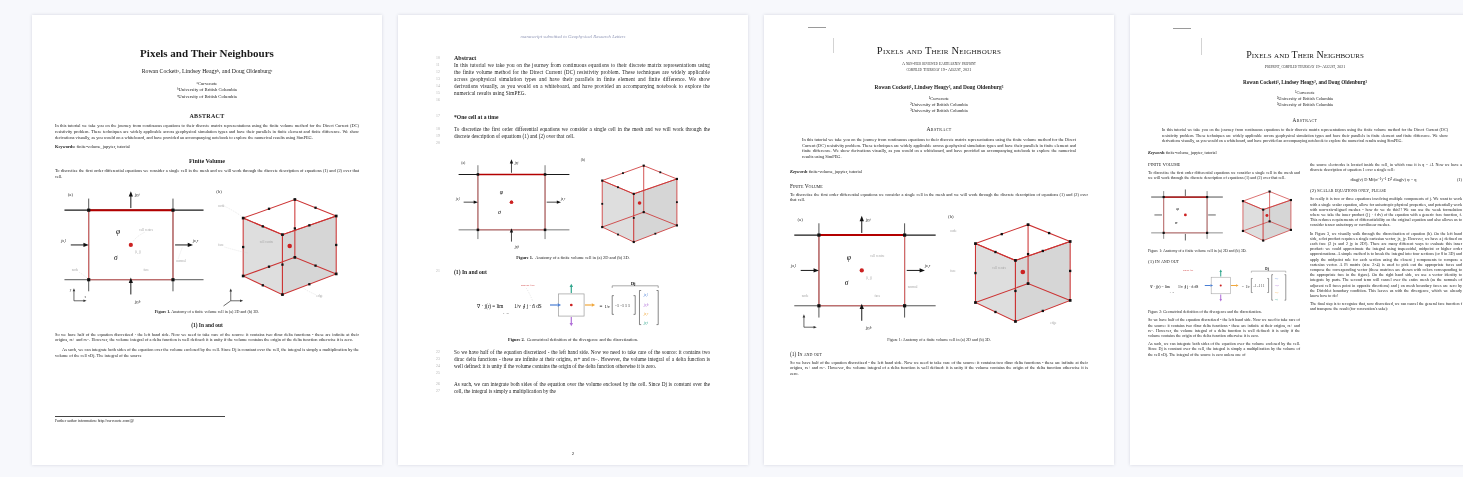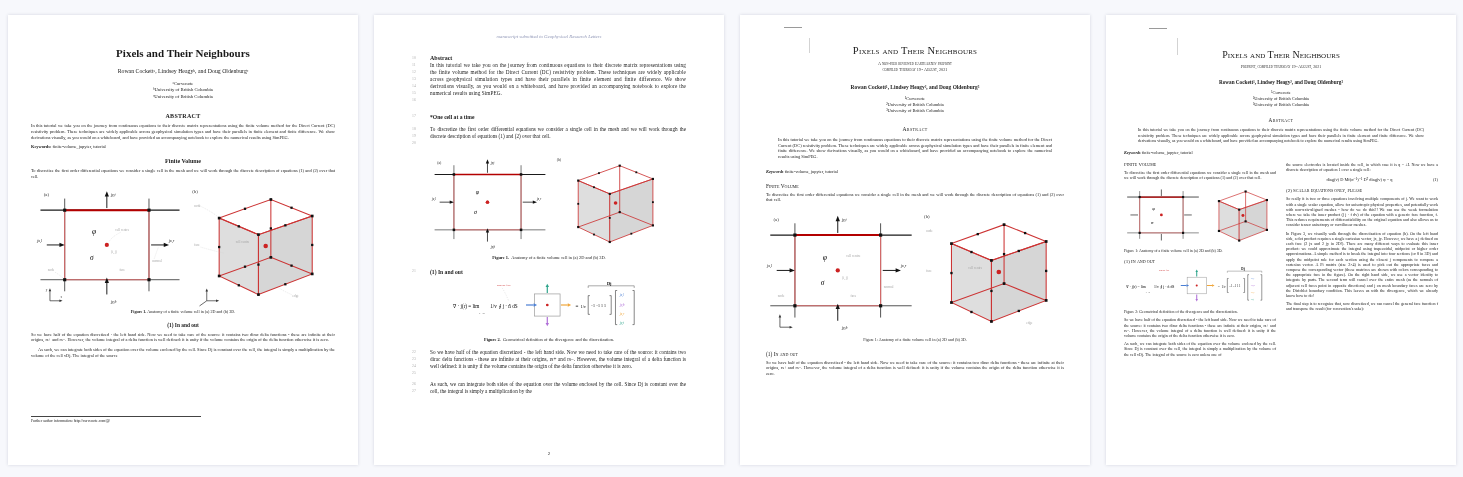--- a/index.html
+++ b/index.html
@@ -1,19 +1,19 @@
 <!DOCTYPE html>
 <html><head>
 <meta charset="utf-8">
 <style>
   html,body{margin:0;padding:0;background:#eef0f7;}
   #canvas{position:relative;width:1463px;height:477px;background:#f7f8fc;overflow:hidden;
           font-family:"Liberation Serif","DejaVu Serif",serif;color:#1a1a1a;}
   .pg{position:absolute;top:15px;width:350px;height:450px;background:#ffffff;
-      box-shadow:0 0 3px rgba(50,55,90,.18);overflow:hidden;}
+      box-shadow:0 0 3px rgba(50,55,90,.18);overflow:hidden;margin-left:24px;}
   #pg1{left:8px}#pg2{left:374px}#pg3{left:740px}#pg4{left:1106px}
   .sc{font-variant:small-caps;}
   .jt{text-align:justify;}
   .ctr{text-align:center;}
   b,.b{font-weight:bold;}
   .it{font-style:italic;}
   
   .p1-in{padding:0 23px;}
   .p1-title{margin-top:32px;font-size:11px;font-weight:bold;text-align:center;}
   .p1-authors{margin-top:9px;font-size:5.8px;text-align:center;}

